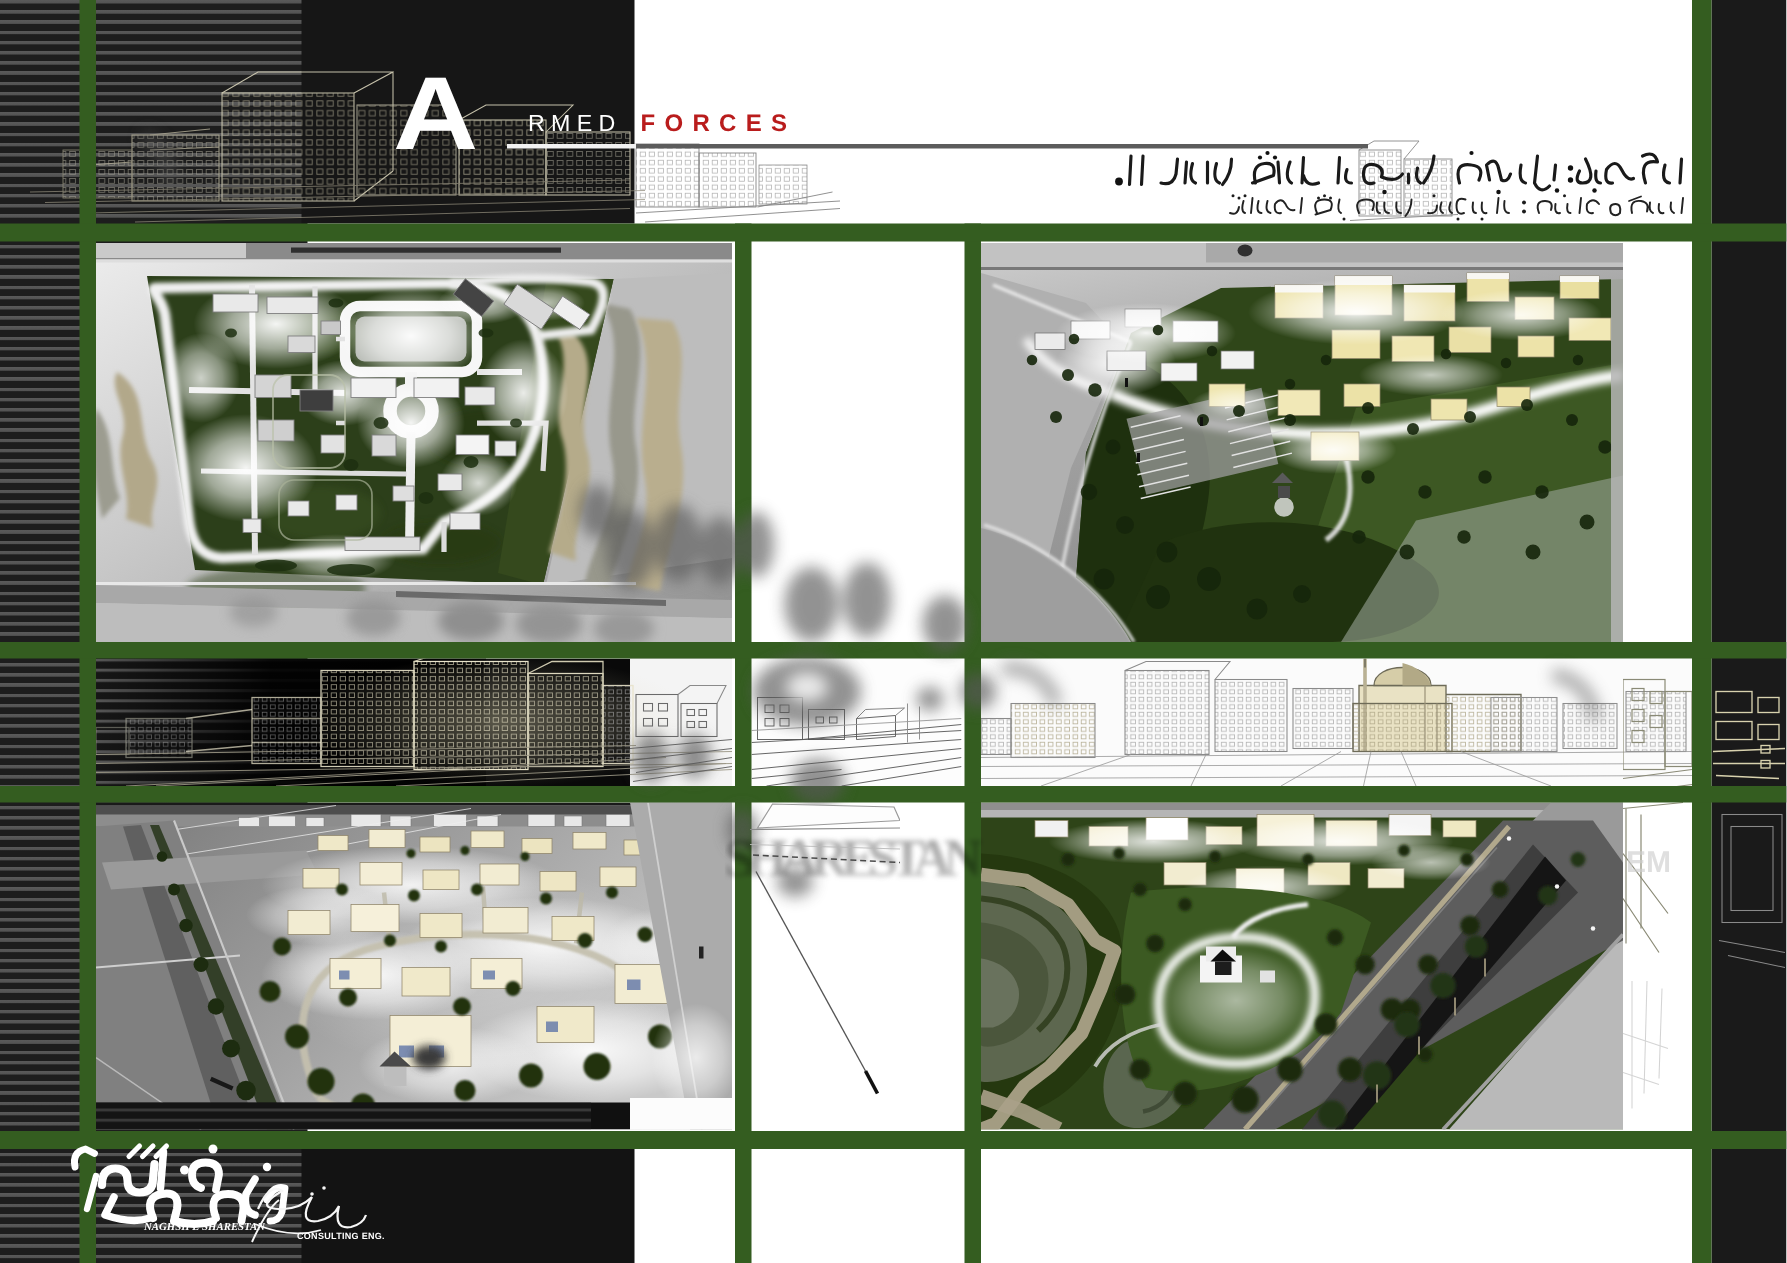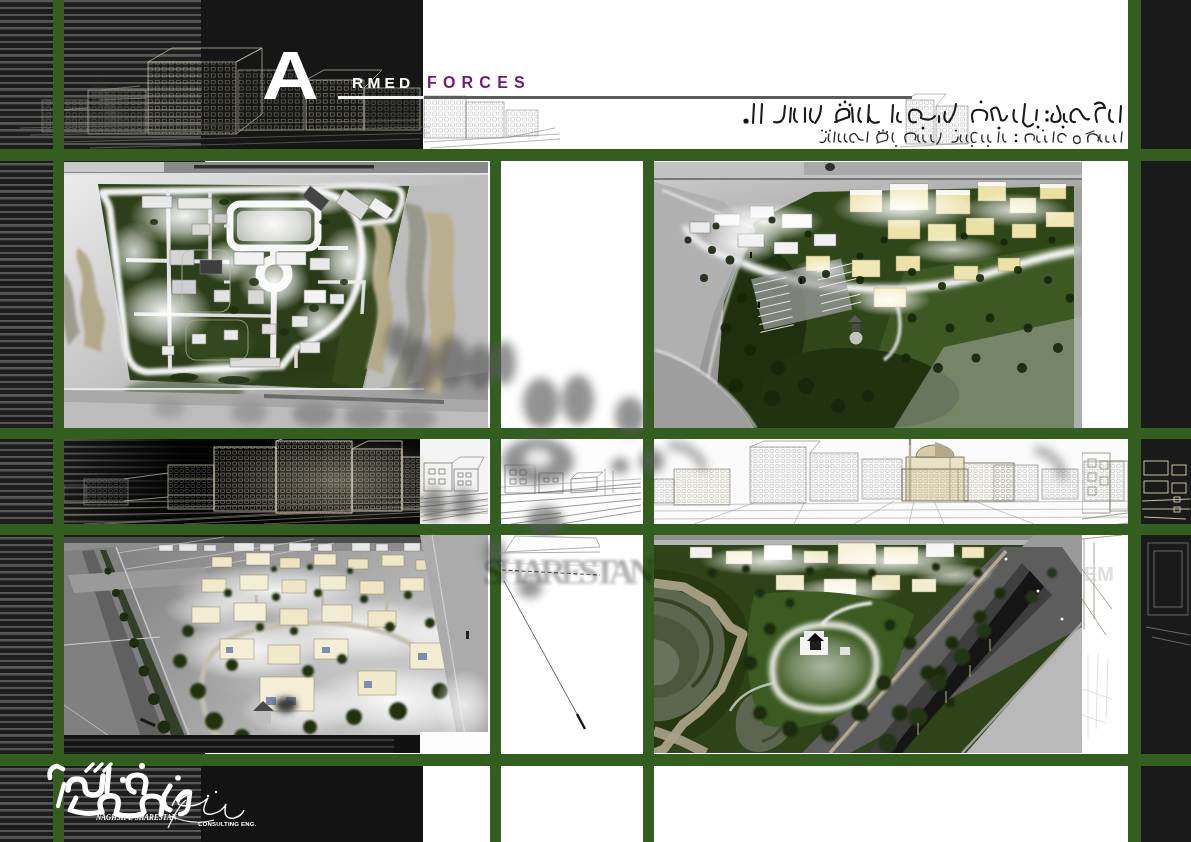--- a/index.html
+++ b/index.html
@@ -55,23 +55,23 @@
 <rect x="936" y="66" width="32" height="38" fill="url(#hw3)"></rect>
 <path d="M906,60 L916,54 L946,54 L936,66 M900,107 L972,103"></path>
 </g>
 </svg>
 </div>
 
 <div class="abs" style="left:262px;top:36px;width:90px;height:70px;color:#fff;font-size:69px;font-weight:bold;transform:scaleX(1.14);transform-origin:left top;">A</div>
 
 <div class="abs" style="left:338px;top:96px;width:86px;height:2.5px;background:#f2f2f2;"></div>
 
-<div class="abs" style="left:352px;top:74px;color:#fff;font-size:15.5px;font-weight:bold;letter-spacing:4.2px;">RMED</div>
-
-<div class="abs" style="left:427px;top:74px;color:#701a75;font-size:16px;font-weight:bold;letter-spacing:6.2px;">FORCES</div>
+<div class="abs" style="left:352px;top:74px;color:#fff;font-size:15.5px;font-weight:normal;letter-spacing:4.2px;">RMED</div>
+
+<div class="abs" style="left:427px;top:74px;color:#b91c1c;font-size:16px;font-weight:bold;letter-spacing:6.2px;">FORCES</div>
 
 <div class="abs" style="left:424px;top:96px;width:488px;height:3px;background:#5c5c5c;"></div>
 
 <div class="abs" id="fa1" style="left:741px;top:100px;width:382px;height:30px;">
 <svg width="382" height="30" viewBox="0 0 382 30">
 <g stroke="#1a1a1a" stroke-width="2.1" fill="none" stroke-linecap="round" stroke-linejoin="round">
 <circle cx="5" cy="21" r="2.6" fill="#121212" stroke="none"></circle>
 <path fill="none" d="M13,4 l-1,19 M21,4 l-1,19"></path>
 <path fill="none" d="M33,22 q8,2 10,-6 l1,-10 M50,8 l-1,14 M56,22 q-5,-2 -2,-13 M64,8 l0,14 M72,22 q-5,-2 -2,-13 M80,6 q0,10 -6,17"></path>
 <path fill="none" d="M96,22 q-3,-12 6,-13 q8,-1 6,8 l-14,5 M112,22 l-1,-14 M120,22 q-5,-3 -1,-14 M128,5 l-1,17 M138,22 q-8,3 -10,-5"></path>

